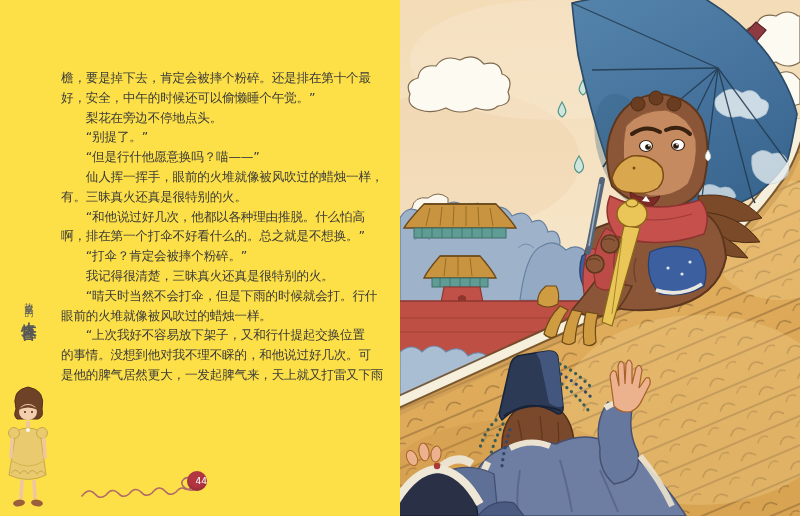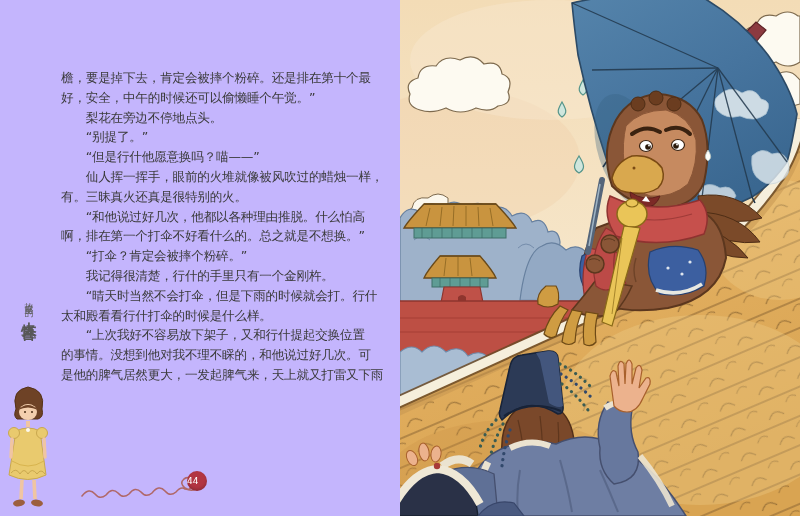--- a/index.html
+++ b/index.html
@@ -1,58 +1,58 @@
 <!DOCTYPE html>
 <html><head>
 <meta charset="utf-8">
 <style>
   html,body{margin:0;padding:0;}
   .page{
-    position:relative;width:800px;height:516px;background:#c4b5fd;overflow:hidden;
+    position:relative;width:800px;height:516px;background:#fde047;overflow:hidden;
     font-family:"DejaVu Sans","Liberation Sans",sans-serif;
   }
   .text-block{
     position:absolute;left:61px;top:68px;width:334px;
     font-size:12.6px;line-height:19.8px;color:#3a3a3a;letter-spacing:-0.2px;
   }
   .line{white-space:pre;height:19.8px;overflow:visible;}
   .spine{
     position:absolute;left:21px;top:295px;writing-mode:vertical-rl;text-orientation:upright;
     color:#5f5f5f;line-height:1;
   }
   .spine-small{font-size:9px;letter-spacing:2px;}
   .spine-large{font-size:15px;font-weight:bold;letter-spacing:2px;margin-top:7px;color:#575757;}
   .girl-art{position:absolute;left:4px;top:381px;}
   .squiggle-art{position:absolute;left:78px;top:464px;}
   .badge{
     position:absolute;left:187px;top:471px;width:20px;height:20px;border-radius:50%;
-    background:#b23542;color:#fff;font-size:9px;line-height:20px;text-align:left;
+    background:#b23542;color:#fff;font-size:9px;line-height:20px;text-align:right;
     box-shadow:inset 0 -2px 3px rgba(0,0,0,.18);
   }
   .illustration{position:absolute;left:400px;top:0;width:400px;height:516px;}
 </style>
 </head>
 <body>
 
 <div class="page">
 
   <div class="text-block">
     <div class="line">檐，要是掉下去，肯定会被摔个粉碎。还是排在第十个最</div>
     <div class="line">好，安全，中午的时候还可以偷懒睡个午觉。”</div>
     <div class="line">　　梨花在旁边不停地点头。</div>
     <div class="line">　　“别提了。”</div>
     <div class="line">　　“但是行什他愿意换吗？喵——”</div>
     <div class="line">　　仙人挥一挥手，眼前的火堆就像被风吹过的蜡烛一样，</div>
     <div class="line">有。三昧真火还真是很特别的火。</div>
     <div class="line">　　“和他说过好几次，他都以各种理由推脱。什么怕高</div>
     <div class="line">啊，排在第一个打伞不好看什么的。总之就是不想换。”</div>
     <div class="line">　　“打伞？肯定会被摔个粉碎。”</div>
-    <div class="line">　　我记得很清楚，行什的手里只有一个金刚杵。</div>
+    <div class="line">　　我记得很清楚，三昧真火还真是很特别的火。</div>
     <div class="line">　　“晴天时当然不会打伞，但是下雨的时候就会打。行什</div>
-    <div class="line">太和殿看看行什打伞的时候是什么样。</div>
+    <div class="line">眼前的火堆就像被风吹过的蜡烛一样。</div>
     <div class="line">　　“上次我好不容易放下架子，又和行什提起交换位置</div>
     <div class="line">的事情。没想到他对我不理不睬的，和他说过好几次。可</div>
     <div class="line">是他的脾气居然更大，一发起脾气来，天上就又打雷又下雨</div>
   </div>
 
   <div class="spine">
     <span class="spine-small">故宫里的</span><span class="spine-large">大怪兽</span>
   </div>
 
   <svg class="girl-art" width="48" height="134" viewBox="0 0 48 134">

